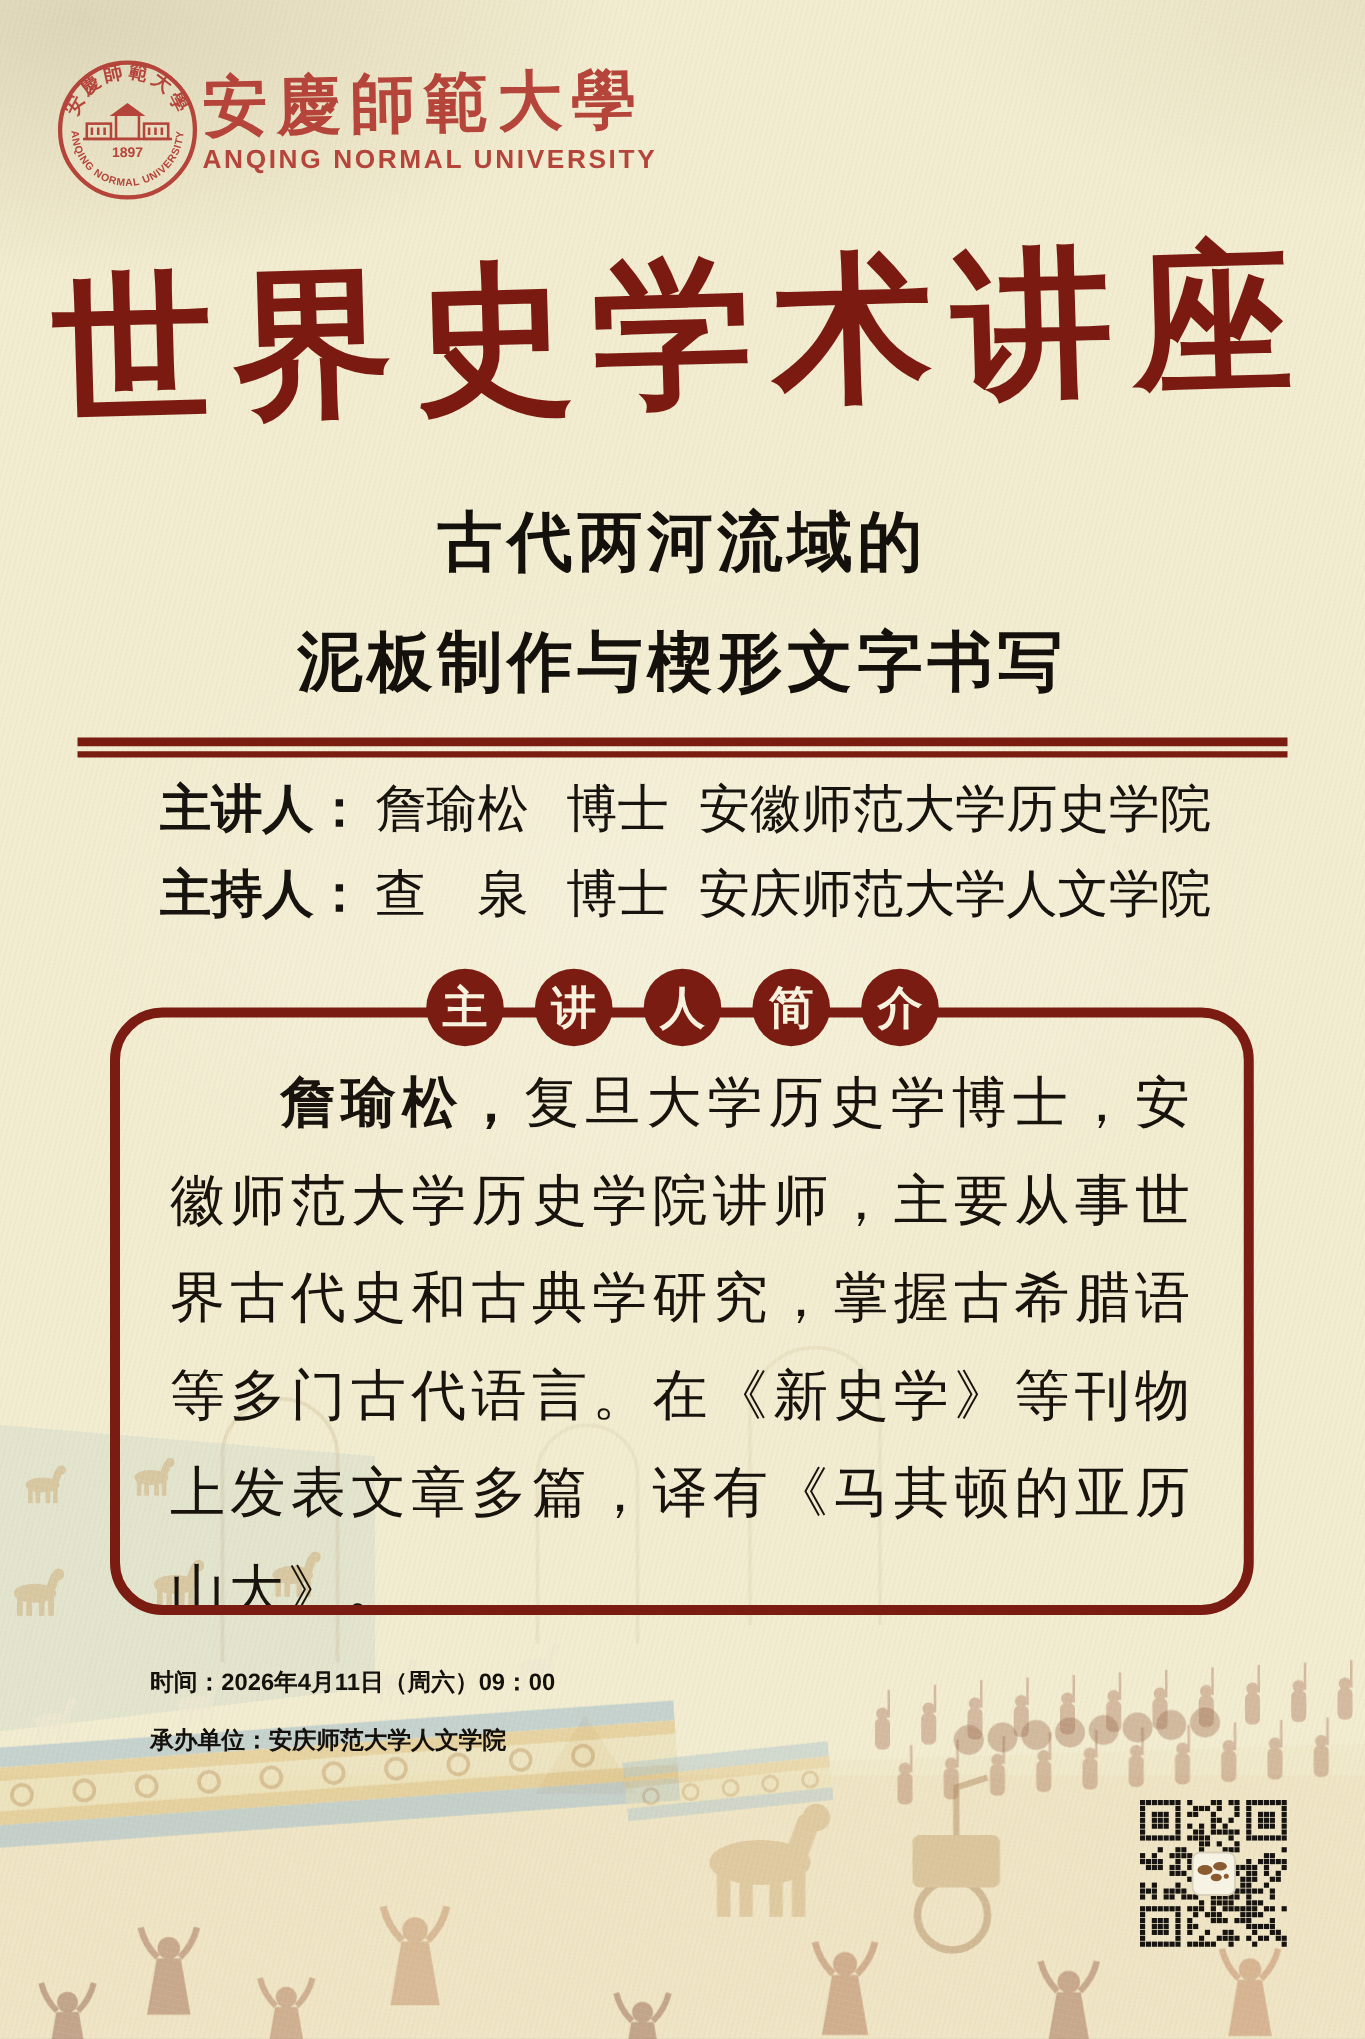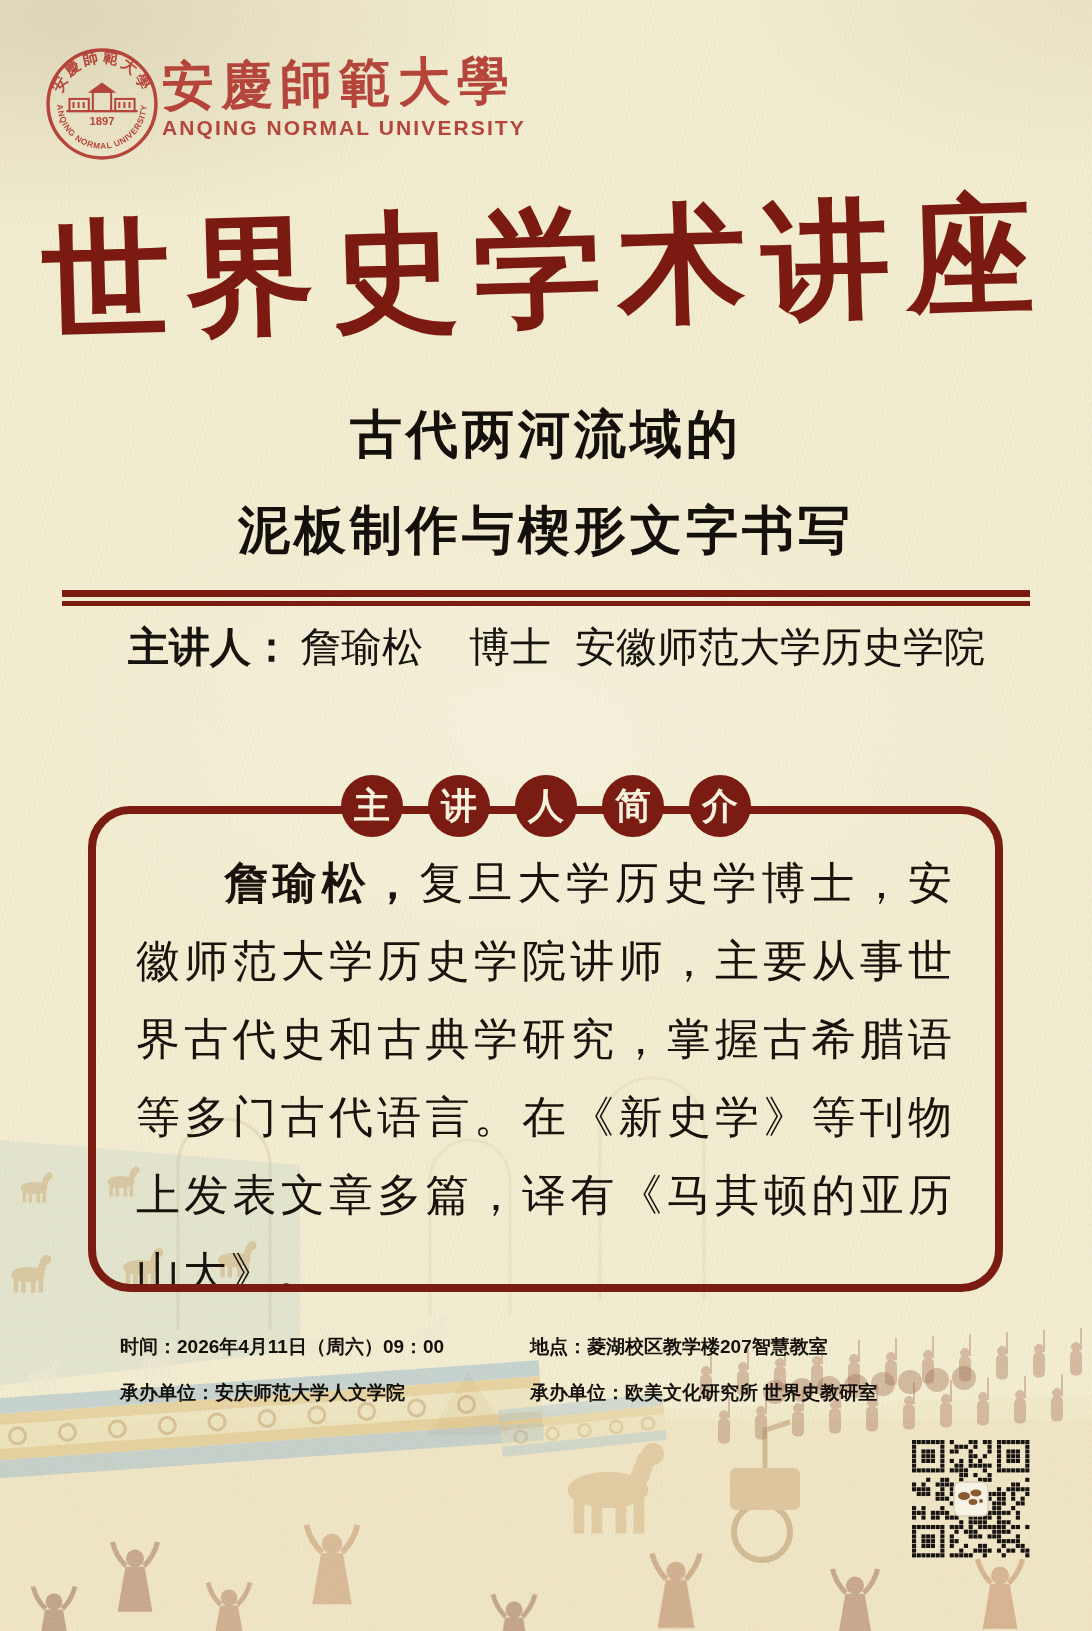--- a/index.html
+++ b/index.html
@@ -32,21 +32,21 @@
     font-weight:900;font-size:52px;line-height:96px;letter-spacing:4px;color:#14100c;}
   .rule{position:absolute;left:62px;width:968px;background:#7a1c10;z-index:2;}
   .rule-thick{top:590px;height:7px;}
   .rule-thin{top:601px;height:5px;}
   
   .p-row{position:absolute;left:128px;z-index:2;font-size:41px;white-space:nowrap;}
   .p-row1{top:620px;}
   .p-row2{top:688px;}
   .p-label{font-weight:700;font-family:Liberation Mono, monospace;}
   .p-name{font-family:"DejaVu Serif",serif;margin-left:8px;}
-  .p-degree{font-family:"DejaVu Serif",serif;margin-left:46px;}
+  .p-degree{font-family:"DejaVu Serif",serif;margin-left:30px;}
   .p-aff{font-family:"DejaVu Serif",serif;margin-left:24px;}
   
   .badges{position:absolute;top:775px;left:50%;transform:translateX(-50%);
     display:flex;gap:25px;z-index:3;}
   .badge{width:62px;height:62px;border-radius:50%;background:#7a1c12;color:#f7f2de;
     font-family:"DejaVu Serif",serif;font-weight:700;font-size:36px;
     display:flex;align-items:center;justify-content:center;}
   .bio-box{position:absolute;left:88px;top:806px;width:915px;height:486px;box-sizing:border-box;
     border:8px solid #7a1c12;border-radius:42px;z-index:2;overflow:hidden;}
   .bio-par{margin:30px 40px 0;font-family:"DejaVu Serif",serif;font-size:44px;line-height:78px;
@@ -261,39 +261,38 @@
   <div class="topic">
     <div>古代两河流域的</div>
     <div>泥板制作与楔形文字书写</div>
   </div>
   <div class="rule rule-thick"></div>
   <div class="rule rule-thin"></div>
 
   <div class="p-row p-row1">
     <span class="p-label">主讲人：</span><span class="p-name">詹瑜松</span><span class="p-degree">博士</span><span class="p-aff">安徽师范大学历史学院</span>
   </div>
+  <div class="p-row p-row2">
+    <span class="p-label">主持人：</span><span class="p-name">查　泉</span><span class="p-degree">博士</span><span class="p-aff">安庆师范大学人文学院</span>
+  </div>
 
   <div class="badges">
     <div class="badge">主</div>
     <div class="badge">讲</div>
     <div class="badge">人</div>
     <div class="badge">简</div>
     <div class="badge">介</div>
   </div>
   <div class="bio-box">
     <p class="bio-par"><span class="bio-name">詹瑜松，</span><span>复旦大学历史学博士，安徽师范大学历史学院讲师，主要从事世界古代史和古典学研究，掌握古希腊语等多门古代语言。在《新史学》等刊物上发表文章多篇，译有《马其顿的亚历山大》。</span></p>
   </div>
 
   <div class="f-col f-col1">
     <div><span>时间：</span><span>2026年4月11日（周六）09：00</span></div>
     <div><span>承办单位：</span><span>安庆师范大学人文学院</span></div>
-  </div>
-  <div class="f-col f-col2">
-    <div><span>地点：</span><span>菱湖校区教学楼207智慧教室</span></div>
-    <div><span>承办单位：</span><span>欧美文化研究所 世界史教研室</span></div>
   </div>
 
   <svg class="qr" viewBox="0 0 118 118">
     <g id="qr-modules" fill="#161310">
         <rect x="0.00" y="0.00" width="4.12" height="4.12"></rect>
         <rect x="4.72" y="0.00" width="4.12" height="4.12"></rect>
         <rect x="9.44" y="0.00" width="4.12" height="4.12"></rect>
         <rect x="14.16" y="0.00" width="4.12" height="4.12"></rect>
         <rect x="18.88" y="0.00" width="4.12" height="4.12"></rect>
         <rect x="23.60" y="0.00" width="4.12" height="4.12"></rect>

